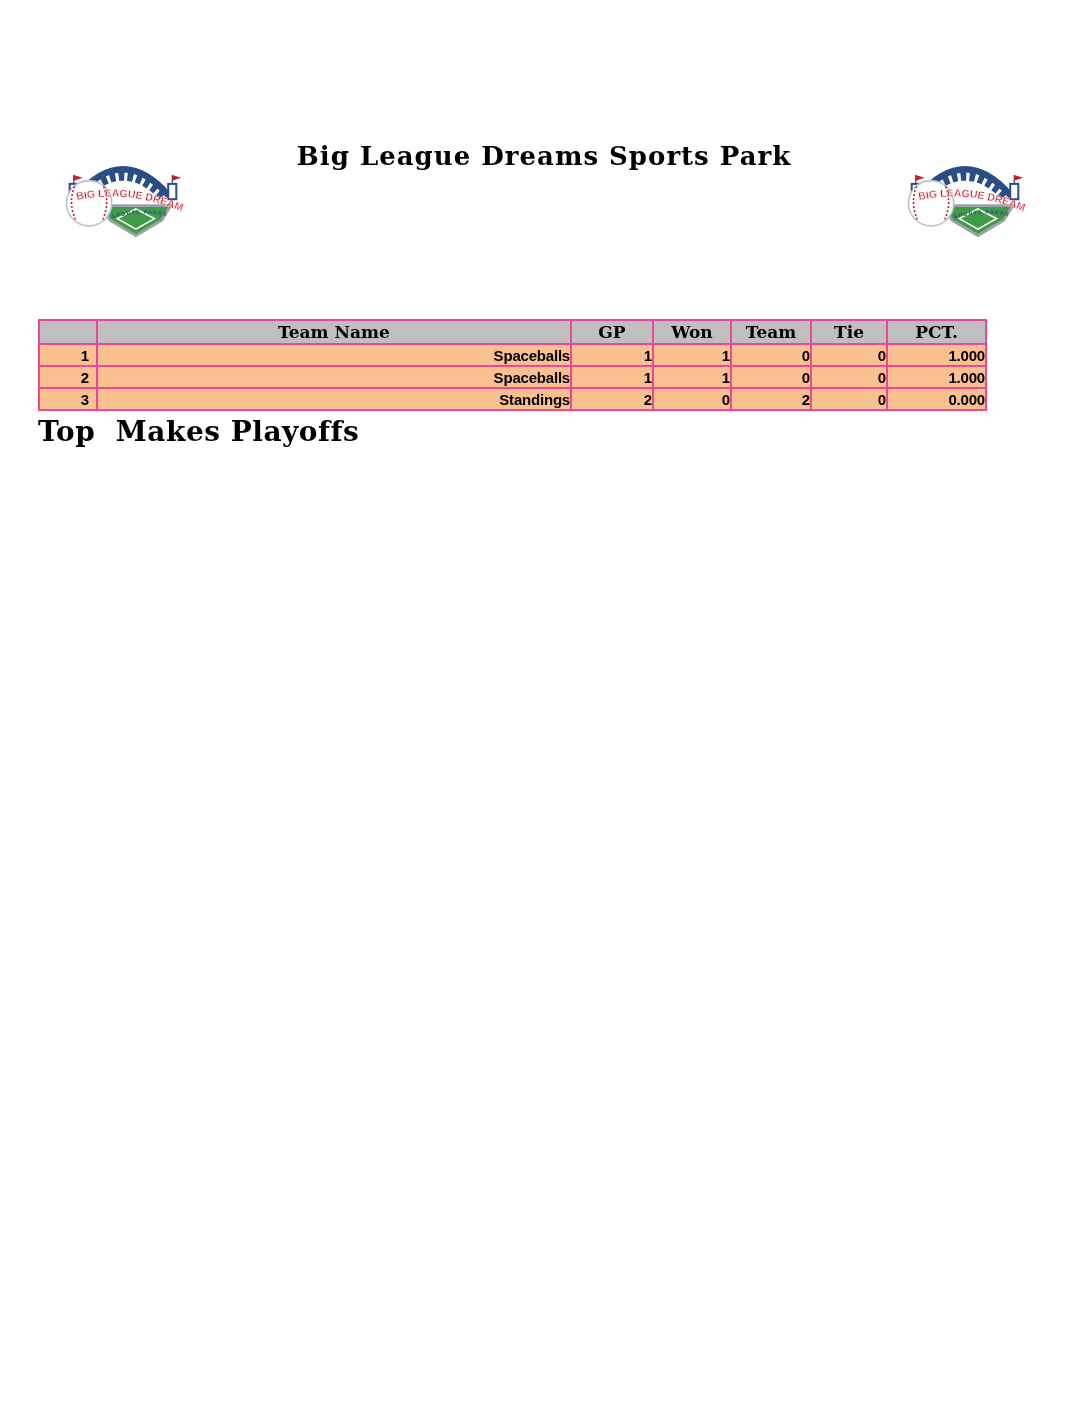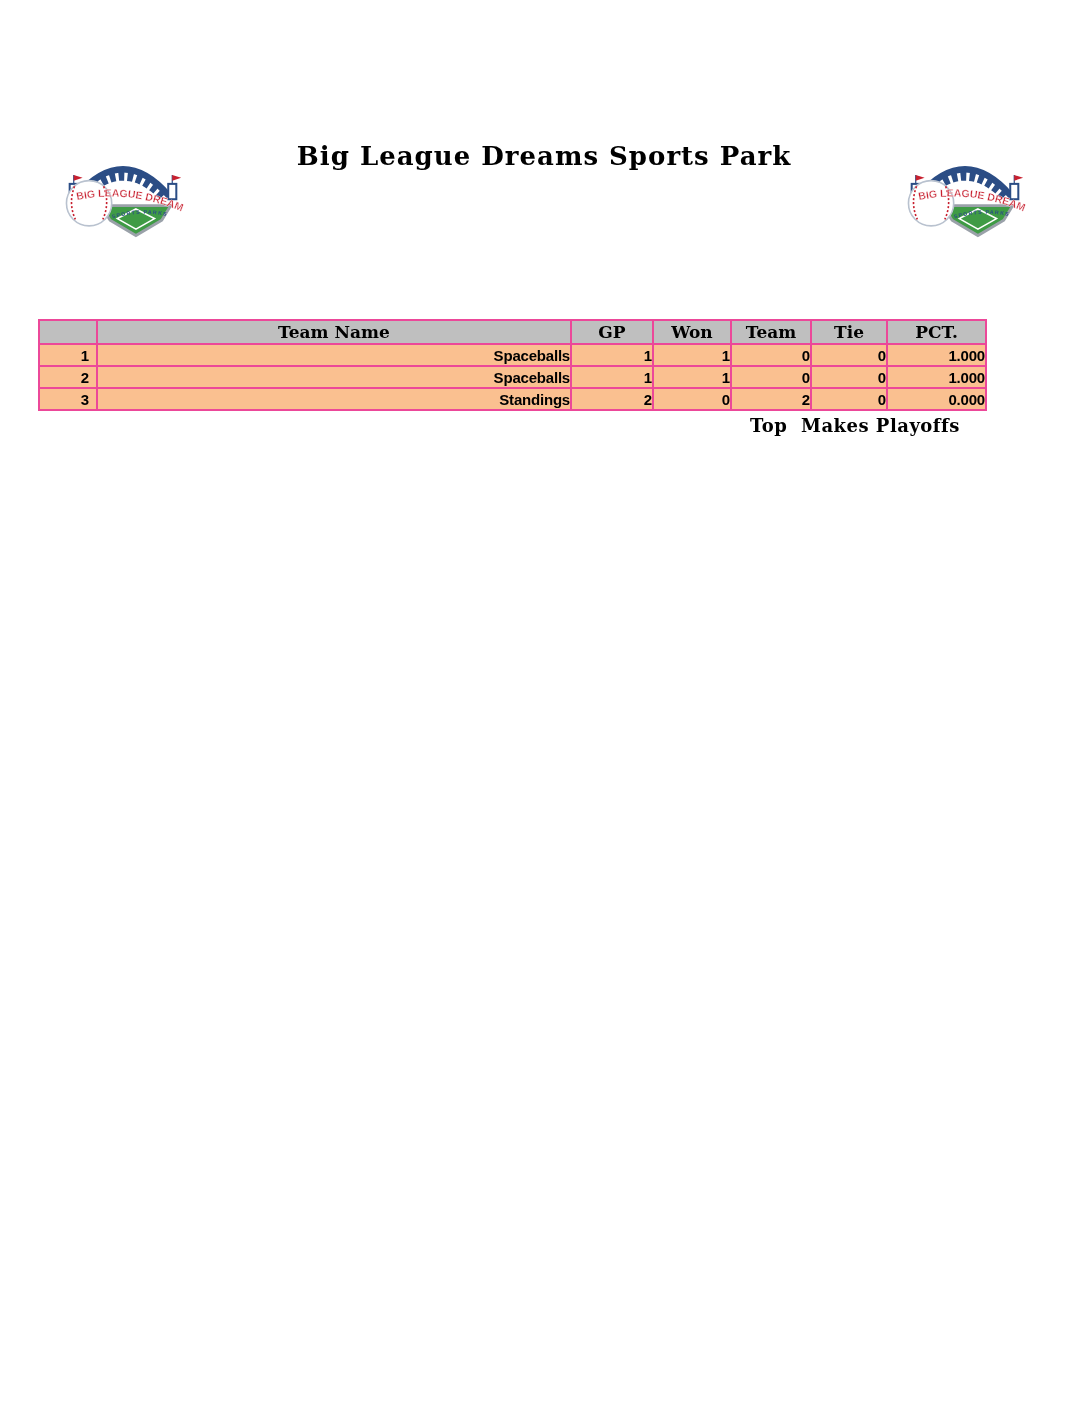--- a/index.html
+++ b/index.html
@@ -84,23 +84,22 @@
     text-align: right;
     padding-right: 7px;
   }
 
   
   .playoffs-note {
     position: absolute;
     top: 371px;
     left: 38px;
     width: 922px;
-    text-align: right;
-    font-family: "DejaVu Serif", serif;
-    font-size: 18px;
+    font-family: "DejaVu Serif", serif;
+    font-size: 28px;
     font-weight: bold;
     white-space: pre;
     letter-spacing: 0.5px;
   }
 </style>
 </head>
 <body>
 
 <div class="page">
 

